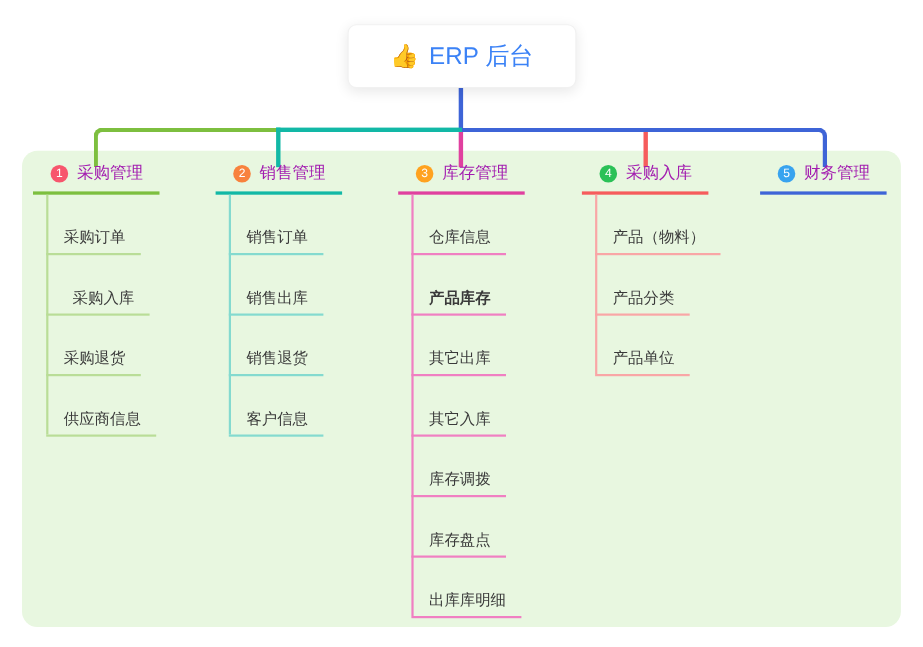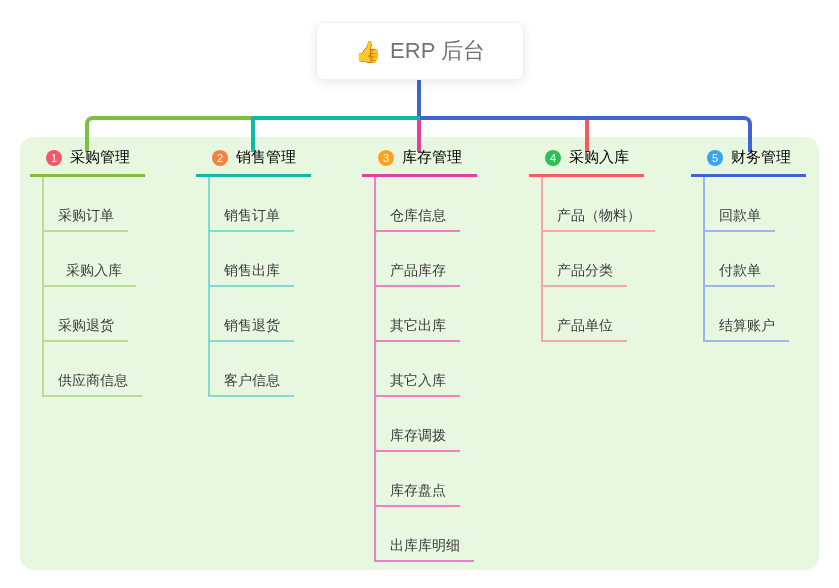--- a/index.html
+++ b/index.html
@@ -8,41 +8,41 @@
   .canvas { position:relative; width:839px; height:588px; background:#fff; overflow:hidden; }
 
   .panel { position:absolute; left:20px; top:137px; width:799px; height:433px;
            background:#e8f7e0; border-radius:14px; z-index:1; }
 
   .root-card { position:absolute; left:316px; top:22px; width:208px; height:58px;
                background:#fff; border:1px solid #f1f1f1; border-radius:8px;
                box-shadow:0 3px 12px rgba(0,0,0,.09);
                display:flex; align-items:center; justify-content:center; gap:9px; z-index:4; }
   .root-icon { font-size:21px; line-height:1; }
-  .root-label { font-size:22px; color:#737373; }
+  .root-label { font-size:22px; color:#3b82f6; }
 
   .line { position:absolute; z-index:2; }
   .root-drop   { left:417px; top:80px;  width:4px;  height:40px; }
   .corner-left { left:85px;  top:116px; width:168px; height:36px;
                  border-top:4px solid; border-left:4px solid; border-top-left-radius:8px; }
   .corner-mid  { left:251px; top:116px; width:169px; height:36px;
                  border-top:4px solid; border-left:4px solid; }
   .corner-right{ left:420px; top:116px; width:332px; height:36px;
                  border-top:4px solid; border-right:4px solid; border-top-right-radius:8px; }
   .drop-3 { left:417px; top:120px; width:4px; height:32px; }
   .drop-4 { left:585px; top:120px; width:4px; height:32px; }
 
   .branch { position:absolute; top:148px; width:115px; z-index:3; }
   .b0{left:30px} .b1{left:196px} .b2{left:362px} .b3{left:529px} .b4{left:691px}
 
   .branch-header { display:flex; align-items:center; gap:8px; width:115px;
                    padding:0 0 7px 16px; border-bottom:3px solid; }
   .badge { width:16px; height:16px; border-radius:50%; color:#fff; font-size:11px;
            line-height:16px; text-align:center; flex:0 0 16px; }
-  .branch-label { font-size:15px; color:#000000; white-space:nowrap; }
+  .branch-label { font-size:15px; color:#a21caf; white-space:nowrap; }
 
   .children { position:relative; }
   .vline { position:absolute; left:12px; top:0; width:2px; }
   .child-row { height:55px; display:flex; align-items:flex-end; }
   .child-label { margin-left:12px; padding:0 14px 5px 16px; border-bottom:2px solid;
                  font-size:14px; color:#3a3a3a; white-space:nowrap; }
 </style>
 </head>
 <body>
 
@@ -110,21 +110,21 @@
     <div class="branch-header" style="border-bottom-color: rgb(224, 64, 159);">
       <span class="badge" style="background: rgb(255, 162, 31);">3</span>
       <span class="branch-label">库存管理</span>
     </div>
     <div class="children">
         <div class="vline" style="background: rgb(240, 127, 194); height: 383px;"></div>
         <div class="child-row">
           <span class="child-label" style="border-bottom-color: rgb(240, 127, 194);">仓库信息</span>
         </div>
         <div class="child-row">
-          <span class="child-label" style="border-bottom-color: rgb(240, 127, 194);">产品库存</span>
+          <span class="child-label" style="border-bottom-color: rgb(240, 127, 194); font-weight: bold;">产品库存</span>
         </div>
         <div class="child-row">
           <span class="child-label" style="border-bottom-color: rgb(240, 127, 194);">其它出库</span>
         </div>
         <div class="child-row">
           <span class="child-label" style="border-bottom-color: rgb(240, 127, 194);">其它入库</span>
         </div>
         <div class="child-row">
           <span class="child-label" style="border-bottom-color: rgb(240, 127, 194);">库存调拨</span>
         </div>
@@ -154,27 +154,15 @@
           <span class="child-label" style="border-bottom-color: rgb(249, 166, 166);">产品单位</span>
         </div>
       </div>
   </div>
 
   <div class="branch b4" id="branch-4">
     <div class="branch-header" style="border-bottom-color: rgb(62, 100, 215);">
       <span class="badge" style="background: rgb(56, 163, 239);">5</span>
       <span class="branch-label">财务管理</span>
     </div>
-    <div class="children">
-        <div class="vline" style="background: rgb(157, 182, 234); height: 163px;"></div>
-        <div class="child-row">
-          <span class="child-label" style="border-bottom-color: rgb(157, 182, 234);">回款单</span>
-        </div>
-        <div class="child-row">
-          <span class="child-label" style="border-bottom-color: rgb(157, 182, 234);">付款单</span>
-        </div>
-        <div class="child-row">
-          <span class="child-label" style="border-bottom-color: rgb(157, 182, 234);">结算账户</span>
-        </div>
-      </div>
   </div>
 
 </div>
 
 </body></html>

